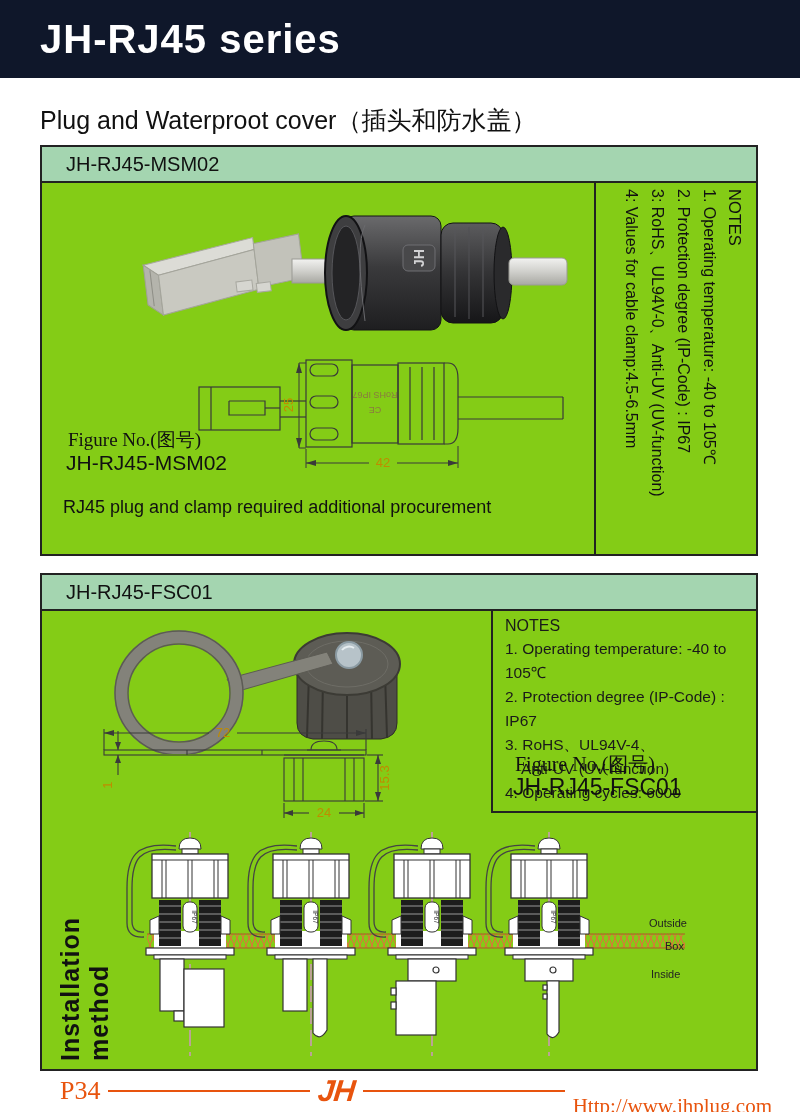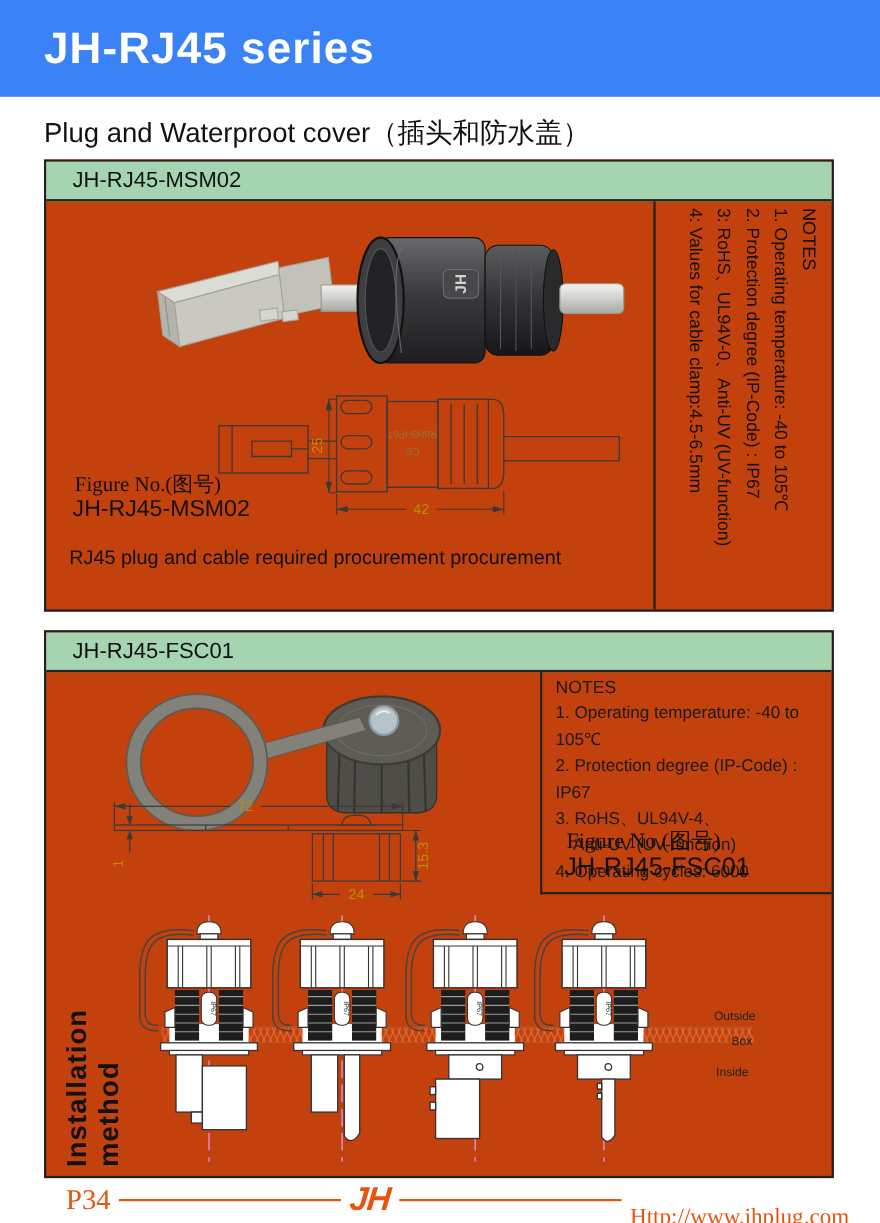--- a/index.html
+++ b/index.html
@@ -1,27 +1,27 @@
 <!DOCTYPE html>
 <html><head>
 <meta charset="utf-8">
 <style>
   html,body{margin:0;padding:0;background:#ffffff;}
   .page{position:relative;width:800px;height:1112px;background:#fff;overflow:hidden;
         font-family:"Liberation Sans",sans-serif;color:#1a1a1a;}
 
   
-  .banner{position:absolute;left:0;top:0;width:800px;height:88px;background:#3b82f6;
+  .banner{position:absolute;left:0;top:0;width:800px;height:78px;background:#0f172a;
           display:flex;align-items:center;}
   .banner h1{margin:0 0 0 40px;font-size:40px;font-weight:bold;color:#fff;letter-spacing:1px;}
 
   .subtitle{position:absolute;left:40px;top:104px;font-size:25px;color:#111;}
 
   
-  .sec{position:absolute;left:40px;width:714px;border:2px solid #222;background:#c2410c;}
+  .sec{position:absolute;left:40px;width:714px;border:2px solid #222;background:#84cc16;}
   .sec1{top:145px;height:407px;}
   .sec2{top:573px;height:494px;}
   .sec-head{height:34px;background:#a4d5b0;border-bottom:2px solid #222;
             display:flex;align-items:center;}
   .sec-head span{margin-left:24px;font-size:20px;color:#111;}
   .sec-body{position:relative;width:100%;height:calc(100% - 36px);}
 
   
   .notes-col{position:absolute;right:0;top:0;bottom:0;width:160px;border-left:2px solid #222;}
   .notes-rot{position:absolute;left:706px;top:6px;width:362px;
@@ -184,21 +184,21 @@
           <line x1="220" y1="112" x2="281" y2="112"></line>
         </g>
         <polygon points="129,112 139,109 139,115" fill="#3a3a3a"></polygon>
         <polygon points="281,112 271,109 271,115" fill="#3a3a3a"></polygon>
         <text class="dimtxt" x="206" y="116" text-anchor="middle">42</text>
       </svg>
 
       <div class="fig-label" style="position:absolute;left:26px;top:244px;">Figure No.(图号)</div>
       <div class="fig-no" style="position:absolute;left:24px;top:268px;">JH-RJ45-MSM02</div>
 
-      <div class="remark" style="position:absolute;left:21px;top:312px;">RJ45 plug and cable required procurement procurement</div>
+      <div class="remark" style="position:absolute;left:21px;top:312px;">RJ45 plug and clamp required additional procurement</div>
     </div>
   </div>
 
   <div class="sec sec2">
     <div class="sec-head">
       <span>JH-RJ45-FSC01</span>
     </div>
     <div class="sec-body">
 
       <div class="notes-box">

